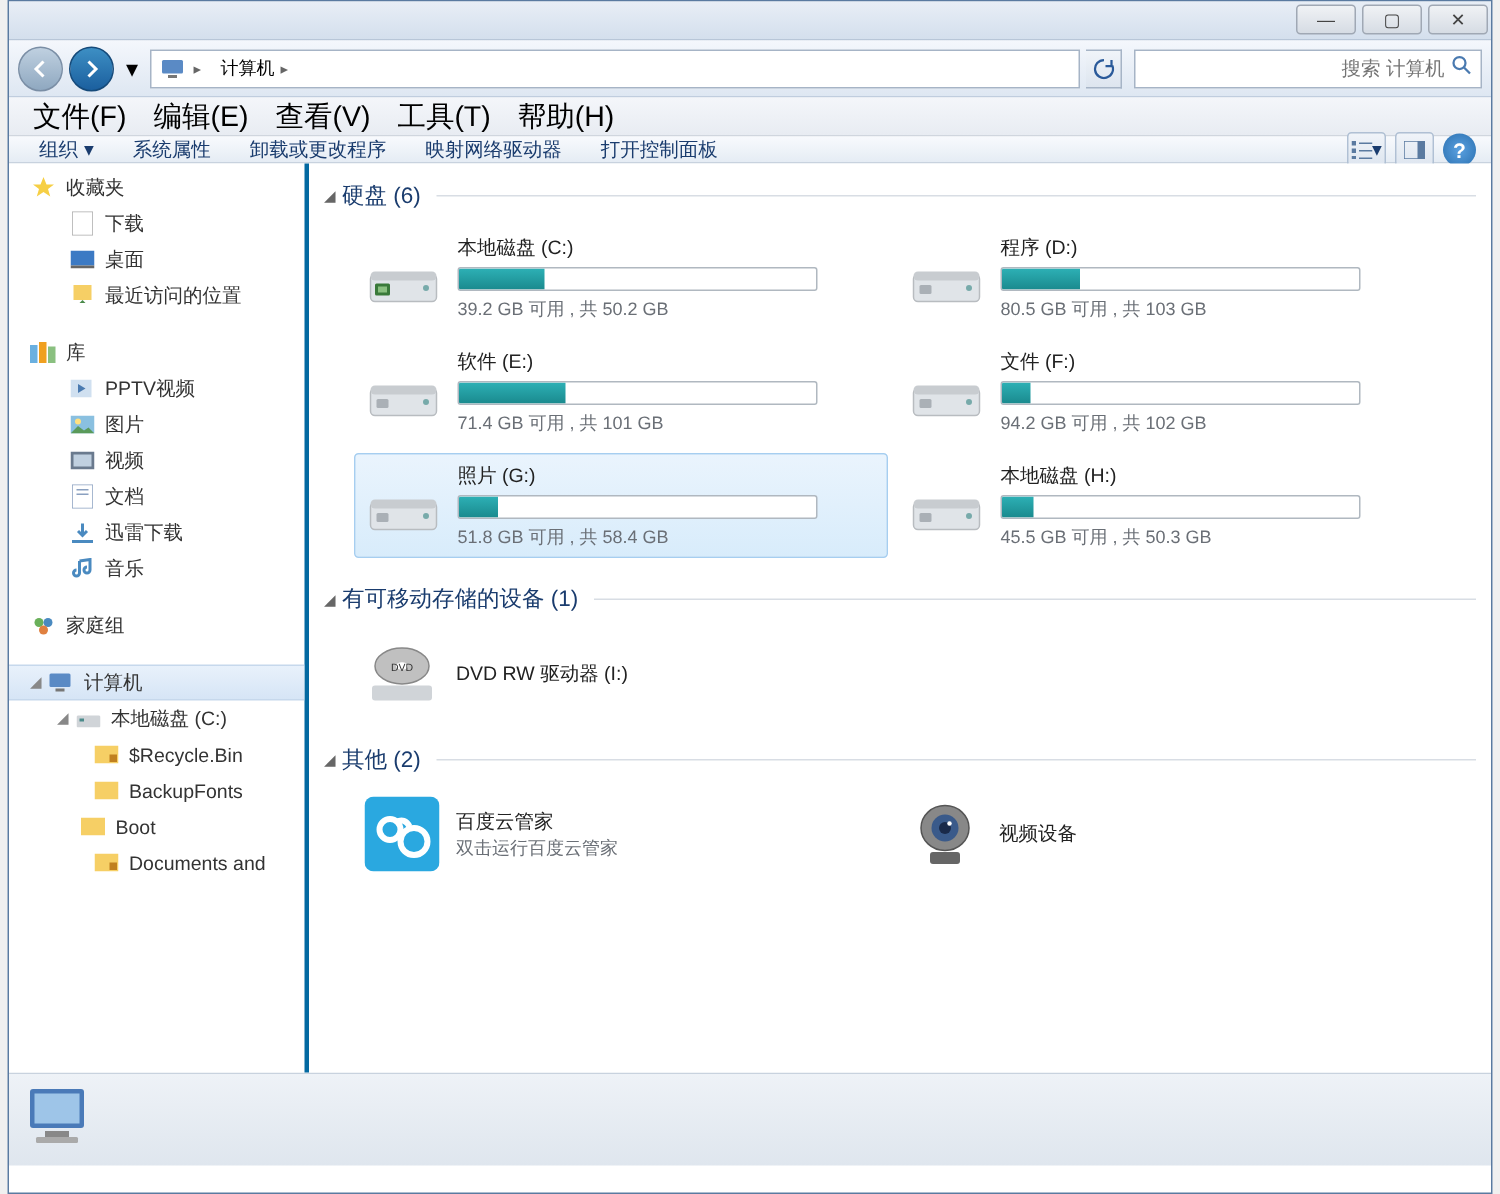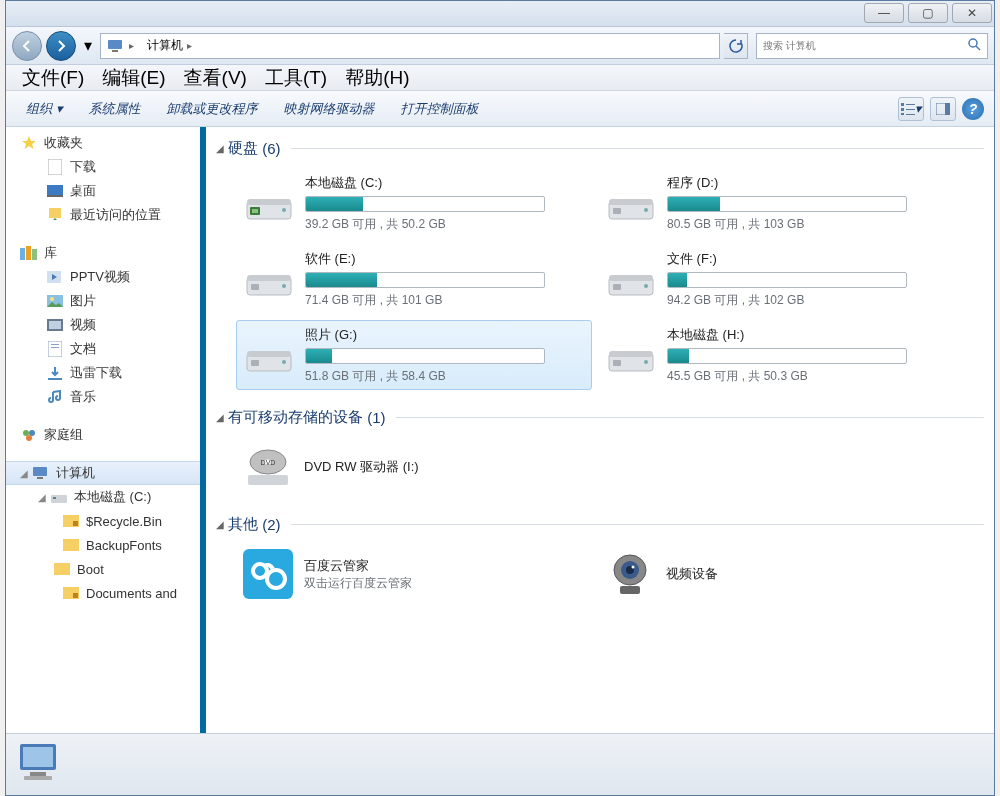--- a/index.html
+++ b/index.html
@@ -12,34 +12,34 @@
 .navbar { height: 38px; background: linear-gradient(#f4f7fc, #dee7f2); display: flex; align-items: center; padding: 0 6px; gap: 4px; border-bottom: 1px solid #c0cdde; }
 .nav-btn { width: 30px; height: 30px; border-radius: 50%; background: linear-gradient(#3d8fc4, #1b5f9e); border: 1px solid #154a7a; display: flex; align-items: center; justify-content: center; cursor: pointer; }
 .nav-btn.disabled { background: linear-gradient(#bfd0e0, #8fa8c0); border-color: #7a8ea5; }
 .nav-btn svg { width: 16px; height: 16px; fill: #fff; }
 .nav-drop { width: 16px; height: 28px; display: flex; align-items: center; justify-content: center; cursor: pointer; }
 .addrbar { flex: 1; height: 26px; background: #fff; border: 1px solid #a6b4c6; display: flex; align-items: center; }
 .addr-seg { height: 100%; display: flex; align-items: center; padding: 0 6px; font-size: 12px; cursor: pointer; border-right: 1px solid transparent; }
 .addr-seg .chev { margin-left: 4px; font-size: 10px; color: #666; }
 .addr-refresh { width: 24px; height: 26px; border: 1px solid #a6b4c6; border-left: none; display: flex; align-items: center; justify-content: center; cursor: pointer; background: linear-gradient(#f0f4f9, #dde5ef); }
 .searchbox { width: 232px; height: 26px; background: #fff; border: 1px solid #a6b4c6; margin-left: 4px; display: flex; align-items: center; padding: 0 6px; }
-.searchbox input { flex: 1; border: none; outline: none; font-size: 10px; color: #c2410c; }
+.searchbox input { flex: 1; border: none; outline: none; font-size: 13px; color: #c2410c; text-align: right; }
 .searchbox .mag { margin-left: 4px; color: #4a7ab0; }
 
 .menubar { height: 26px; background: linear-gradient(#f4f6fa, #e8ecf2); display: flex; align-items: center; padding: 0 8px; gap: 2px; border-bottom: 1px solid #d0d6de; font-size: 19px; }
 .menu-item { padding: 2px 8px; cursor: pointer; }
 
-.toolbar { height: 36px; background: linear-gradient(#f8fafd, #e5ecf4); display: flex; align-items: center; padding: 0 10px; gap: 6px; border-bottom: 1px solid #c8d2de; font-size: 13px; color: #1a3c6e; font-style: italic; }
+.toolbar { height: 18px; background: linear-gradient(#f8fafd, #e5ecf4); display: flex; align-items: center; padding: 0 10px; gap: 6px; border-bottom: 1px solid #c8d2de; font-size: 13px; color: #1a3c6e; }
 .tool-item { padding: 4px 10px; cursor: pointer; display: flex; align-items: center; gap: 4px; }
 .tool-right { margin-left: auto; display: flex; gap: 6px; align-items: center; }
 .view-btn { width: 26px; height: 24px; border: 1px solid #b0c0d4; background: linear-gradient(#f0f4f9, #dde5ef); border-radius: 3px; display: flex; align-items: center; justify-content: center; cursor: pointer; }
 .help-btn { width: 22px; height: 22px; border-radius: 50%; background: radial-gradient(#5aa0e0, #2a70b0); color: #fff; font-size: 14px; font-weight: bold; display: flex; align-items: center; justify-content: center; cursor: pointer; }
 
 .body-area { height: 606px; display: flex; }
-.sidebar { width: 200px; background: #fff; border-right: 6px solid #0369a1; overflow-y: auto; padding: 4px 0; font-size: 13px; color: #333; }
+.sidebar { width: 200px; background: #fff; border-right: 3px solid #0369a1; overflow-y: auto; padding: 4px 0; font-size: 13px; color: #333; }
 .side-group { margin-bottom: 14px; }
 .side-head, .side-item { display: flex; align-items: center; padding: 3px 10px 3px 14px; cursor: pointer; height: 24px; }
 .side-item { padding-left: 40px; }
 .side-head.sel, .side-item.sel { background: linear-gradient(#e8f1fb, #d6e5f6); border-top: 1px solid #c6d8ec; border-bottom: 1px solid #c6d8ec; }
 .ic { width: 18px; height: 16px; margin-right: 6px; display: flex; align-items: center; justify-content: center; flex-shrink: 0; }
 .triangle { width: 10px; margin-right: 2px; font-size: 10px; color: #888; }
 
 .content { flex: 1; background: #fff; overflow-y: auto; padding: 6px 10px; }
 .cat { margin-bottom: 8px; }
 .cat-head { display: flex; align-items: center; padding: 6px 0; color: #1a3c6e; font-size: 15px; cursor: pointer; }

